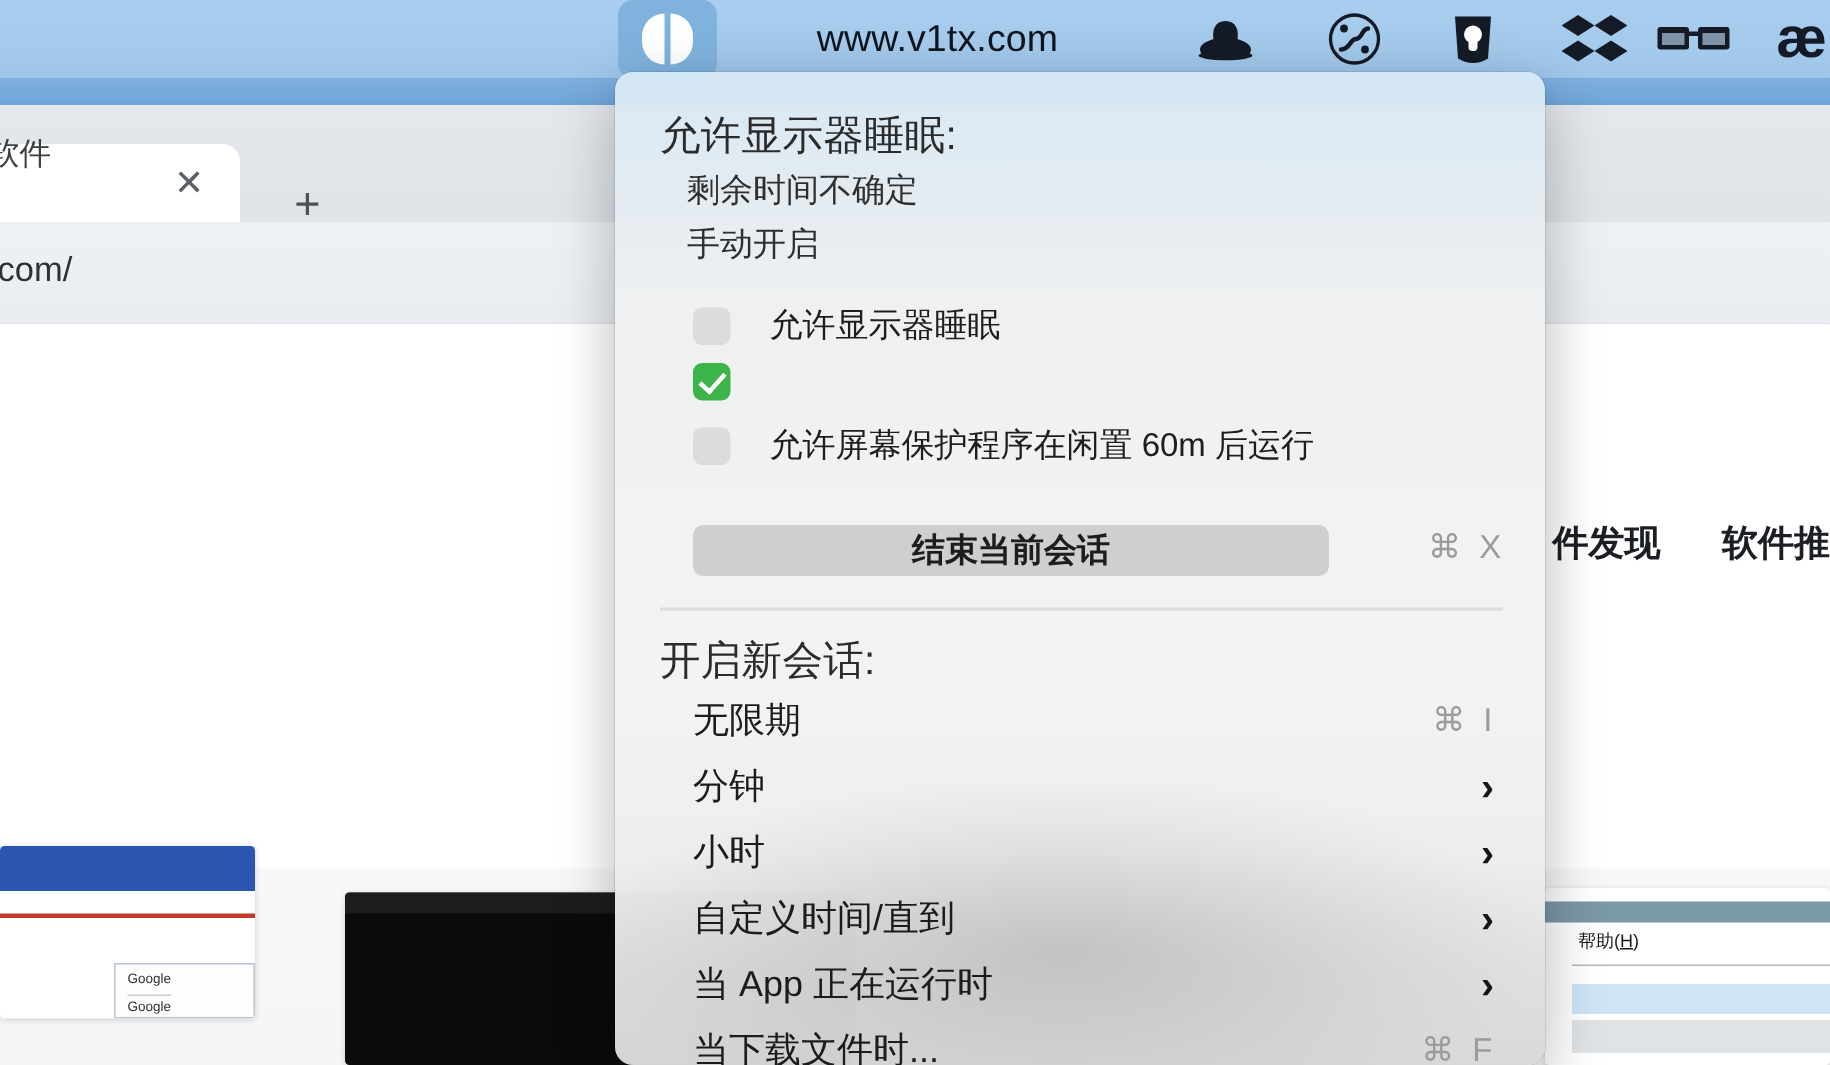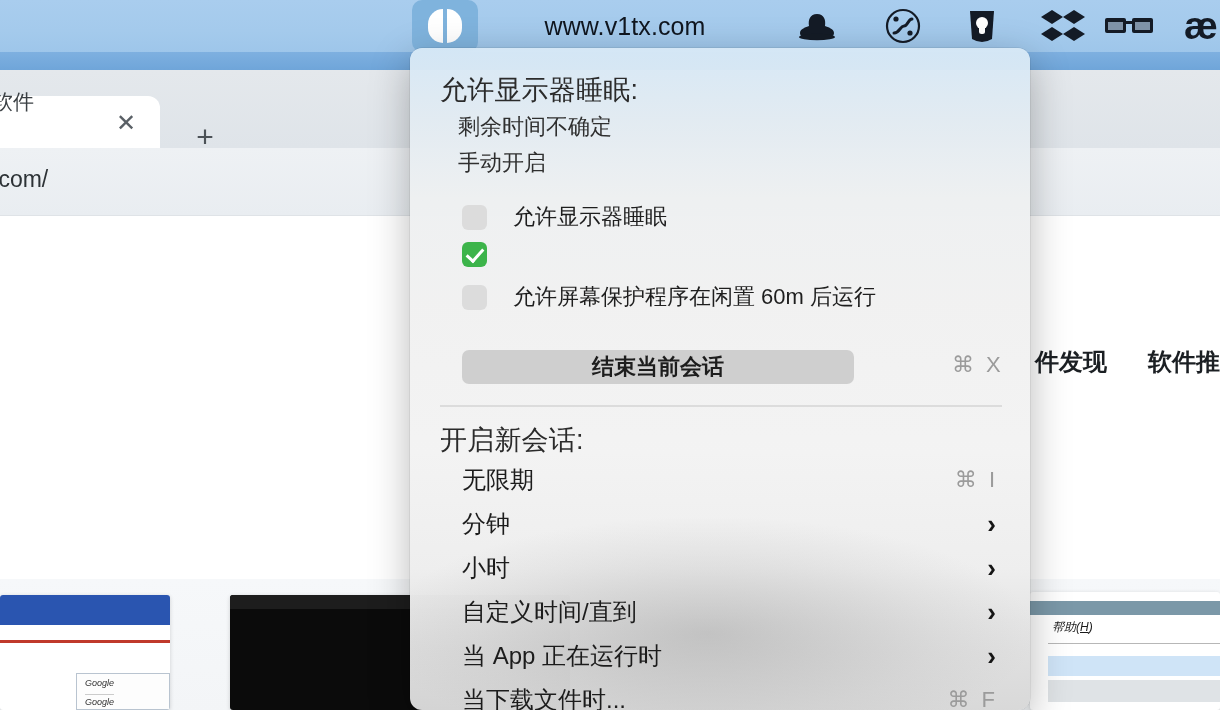--- a/index.html
+++ b/index.html
@@ -98,23 +98,22 @@
   }
   .br-lower {
     position: absolute; left: 0; top: 527px; width: 100%; height: 133px;
     background: linear-gradient(180deg,#f6f8fa 0%, #f3f5f7 100%);
   }
 
   
   .thumb {
     position: absolute; border-radius: 3px; overflow: hidden;
     box-shadow: 0 1px 4px rgba(0,0,0,.16);
-    font-style: italic;
-  }
-  .thumb-a { left: 0px; top: 595px; width: 170px; height: 115px; background:#fff; }
+  }
+  .thumb-a { left: 0px; top: 564px; width: 170px; height: 115px; background:#fff; }
   .thumb-a .bar-blue { position:absolute; left:0; top:0; width:100%; height:30px; background:#2a55b0; }
   .thumb-a .line-red { position:absolute; left:0; top:45px; width:100%; height:3px; background:#c0392b; }
   .thumb-a .box-g {
     position:absolute; left:76px; top:78px; width:94px; height:37px;
     background:#fdfdfd; border:1px solid #b9c4d0;
   }
   .thumb-a .g1 { position:absolute; left:8px; top:4px; font-size:9px; color:#333; }
   .thumb-a .g2 { position:absolute; left:8px; top:20px; font-size:9px; color:#333; border-top:1px solid #ccc; padding-top:2px;}
   .thumb-b { left: 230px; top: 595px; width: 340px; height: 115px; background:#0b0b0b; }
   .thumb-b .tb-top { position:absolute; left:0; top:0; width:100%; height:14px; background:#1d1d1d; }
@@ -313,21 +312,21 @@
       <div class="cb-label">允许显示器睡眠</div>
     </div>
     <div class="cb-row" style="top:194px">
       <div class="cb-box on"></div>
     </div>
     <div class="cb-row" style="top:234px">
       <div class="cb-box"></div>
       <div class="cb-label">允许屏幕保护程序在闲置 60m 后运行</div>
     </div>
 
-    <div class="end-btn" style="left:52px; top:302px; width:392px;">结束当前会话</div>
+    <div class="end-btn" style="left:52px; top:302px; width:424px;">结束当前会话</div>
     <div class="end-shortcut" style="left:542px; top:304px;">⌘ X</div>
 
     <div class="divider" style="left:30px; top:357px; width:562px;"></div>
 
     <div class="sec-title" style="top:374px">开启新会话:</div>
 
     <div class="menu-row" style="left:30px; top:410px">
       <div class="menu-label">无限期</div>
       <div class="menu-shortcut">⌘ I</div>
     </div>

